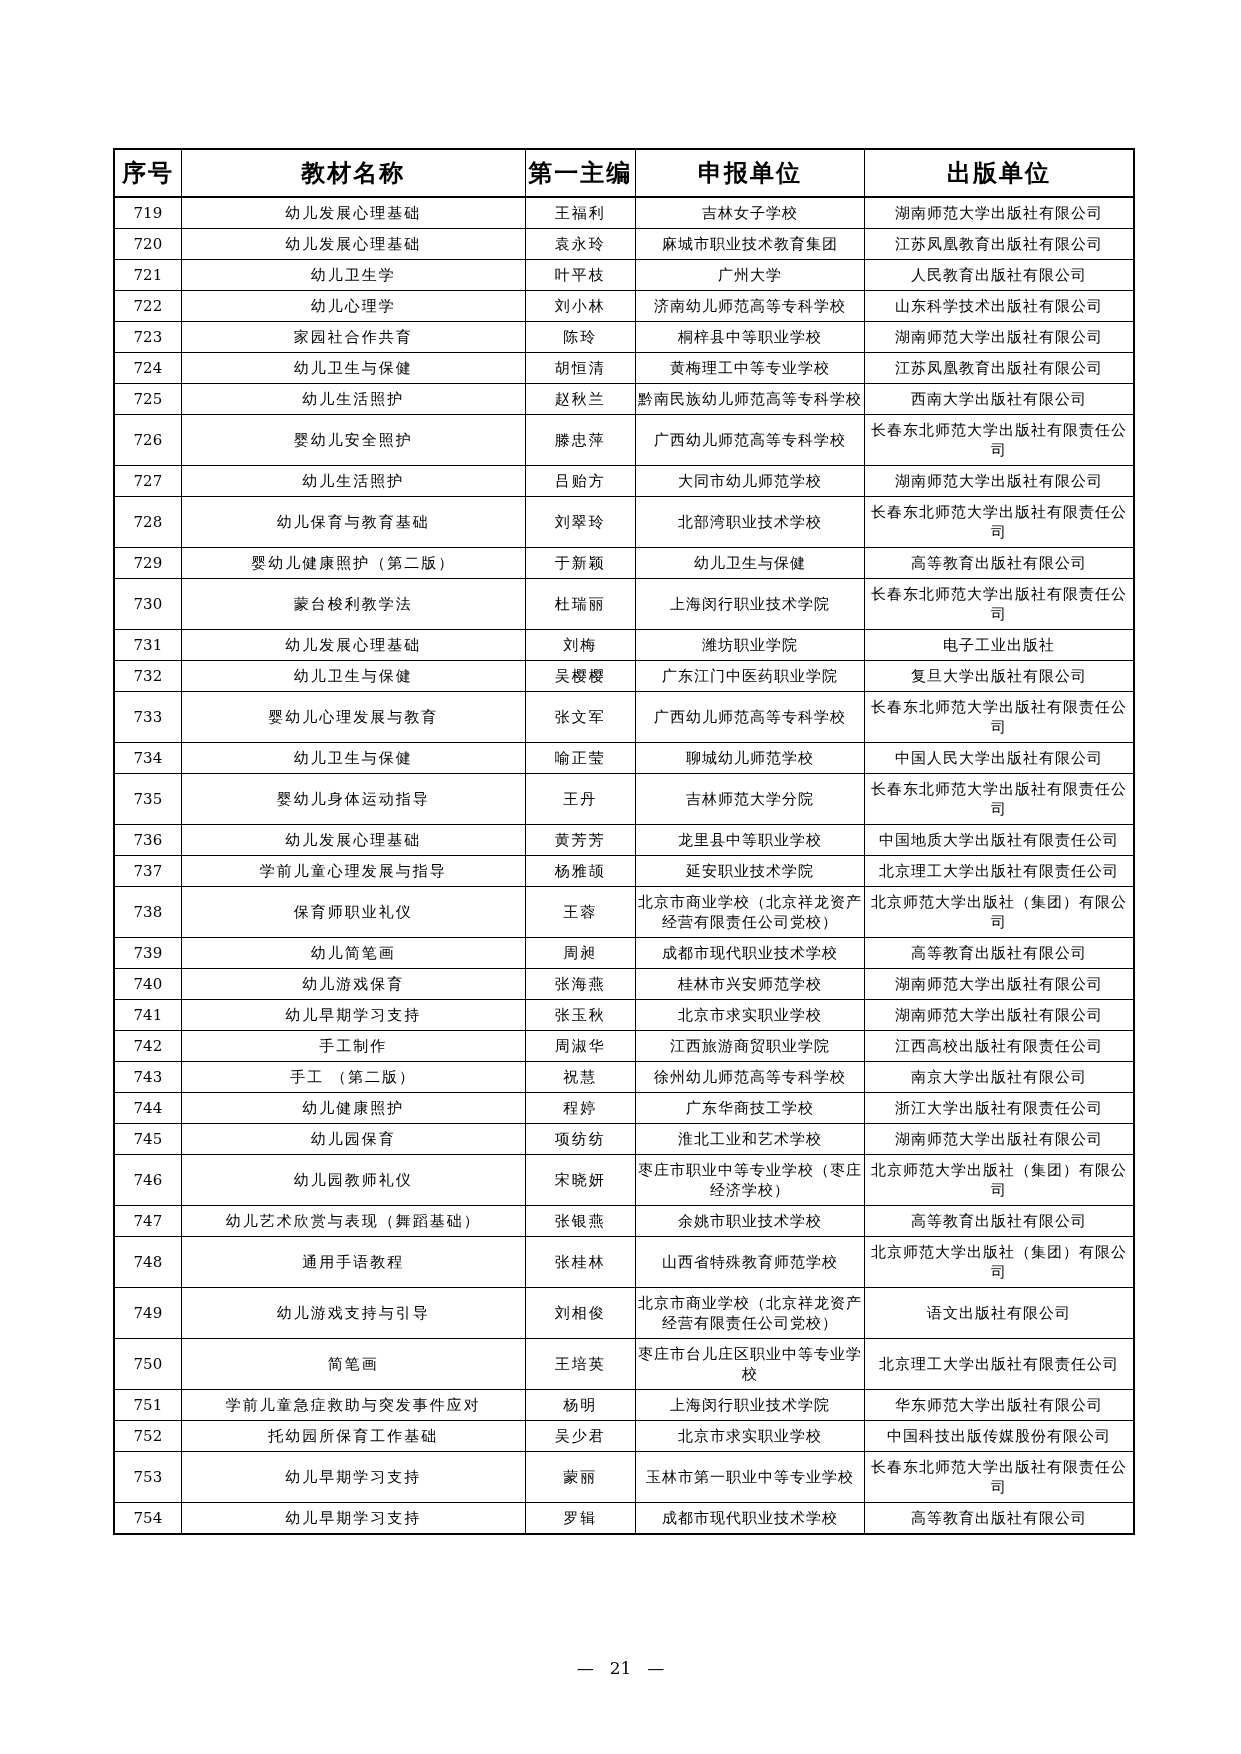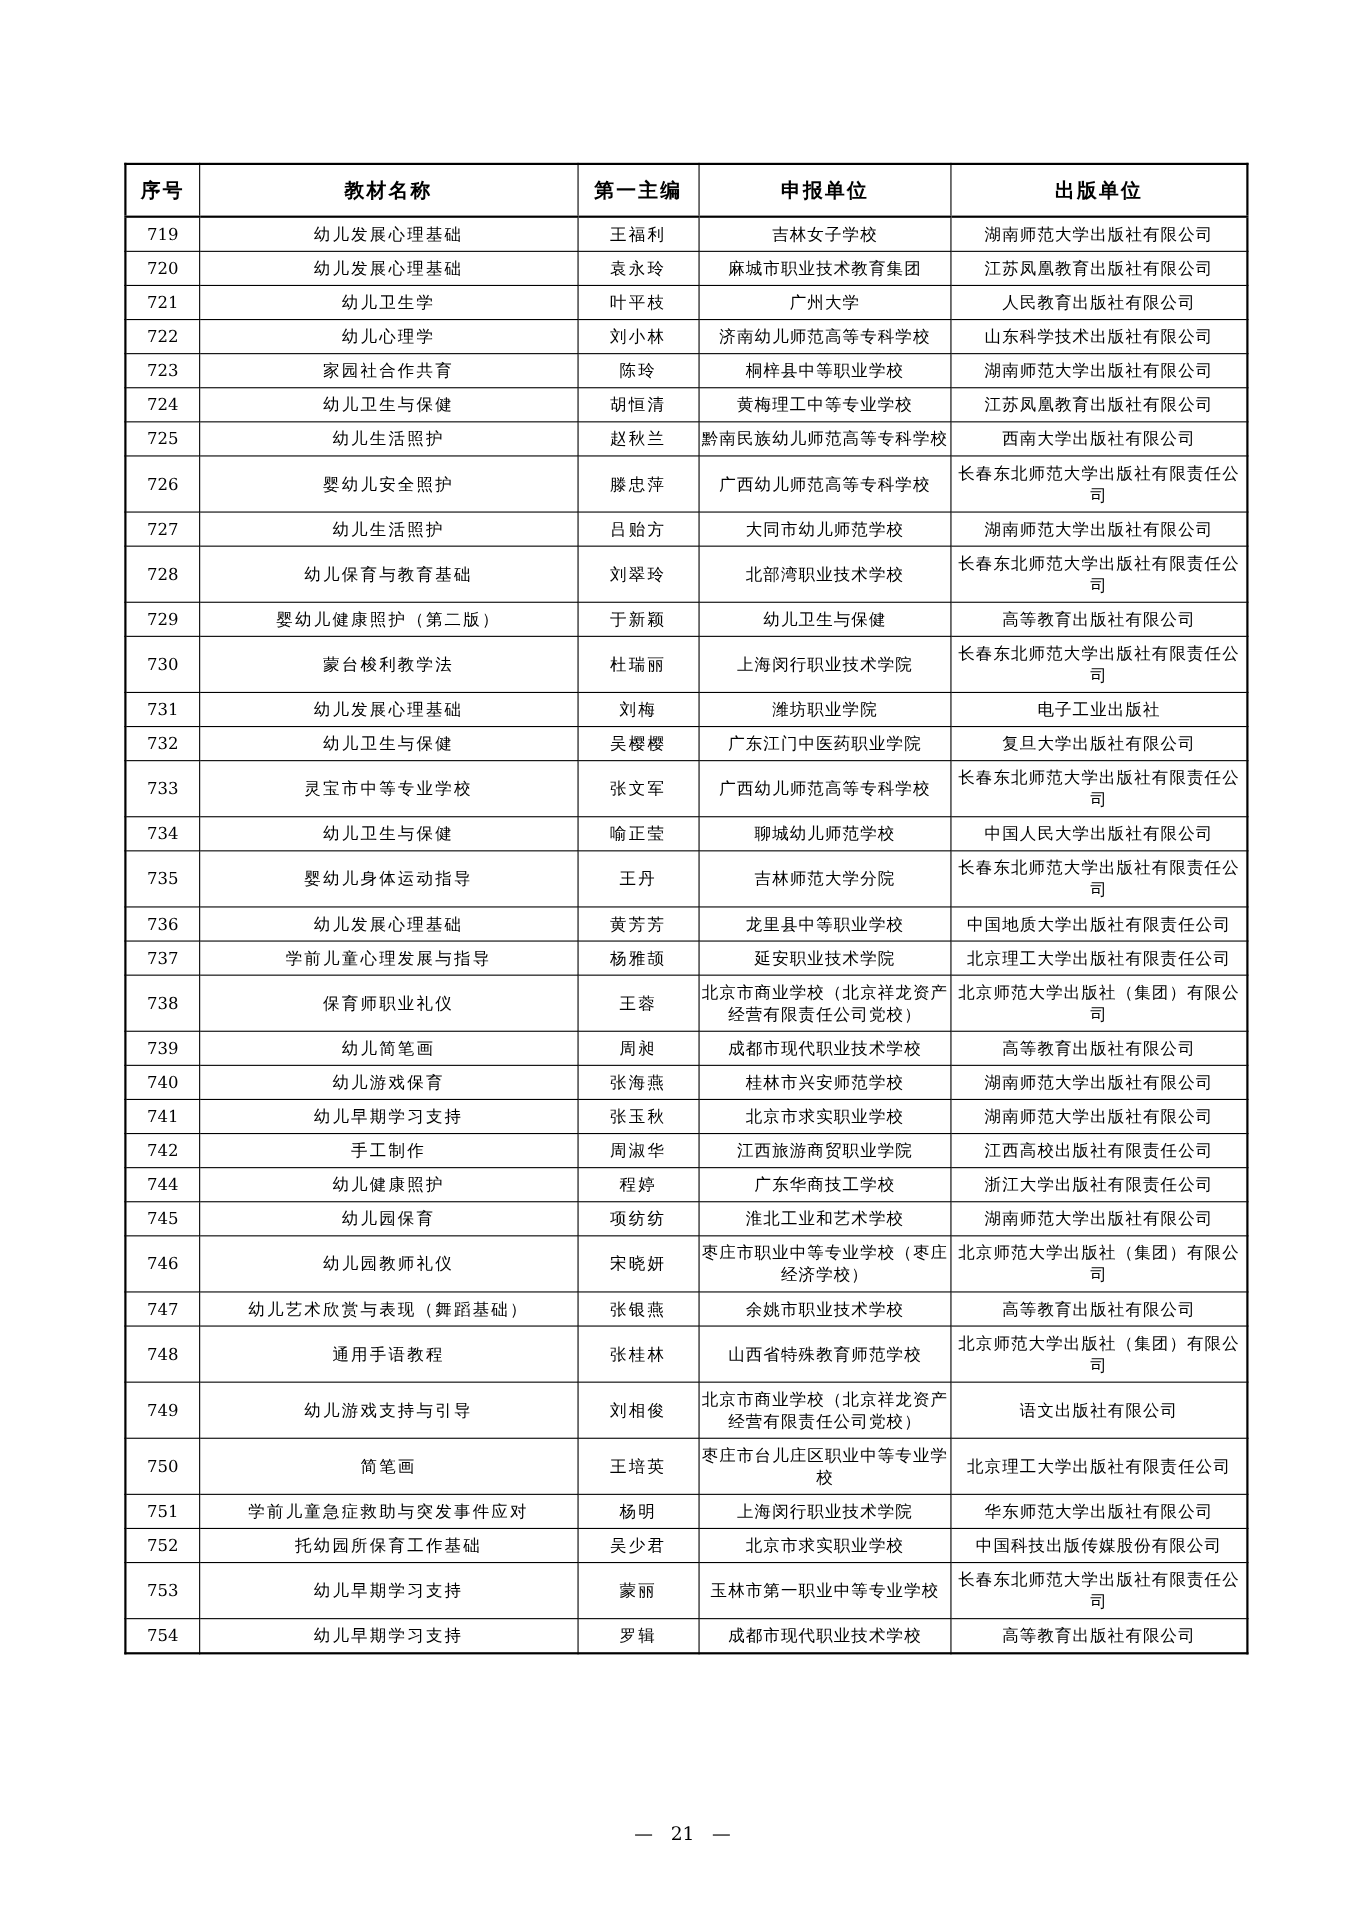--- a/index.html
+++ b/index.html
@@ -23,21 +23,21 @@
   }
   table.doc-table th, table.doc-table td {
     border: 1px solid #000;
     text-align: center;
     vertical-align: middle;
     overflow: hidden;
   }
   table.doc-table th {
     font-family: "Liberation Sans", "DejaVu Sans", sans-serif;
     font-weight: bold;
-    font-size: 18px;
+    font-size: 24px;
     letter-spacing: 2px;
     height: 42px;
     padding: 2px;
     border-bottom: 2px solid #000;
     margin-top: 32px;
   }
   table.doc-table td {
     font-size: 15px;
     line-height: 20px;
     padding: 5px 2px;
@@ -175,21 +175,21 @@
         </tr>
         <tr>
           <td class="col0">732</td>
           <td class="col1">幼儿卫生与保健</td>
           <td class="col2">吴樱樱</td>
           <td class="col3">广东江门中医药职业学院</td>
           <td class="col4">复旦大学出版社有限公司</td>
         </tr>
         <tr>
           <td class="col0">733</td>
-          <td class="col1">灵宝市中等专业学校</td>
+          <td class="col1">婴幼儿心理发展与教育</td>
           <td class="col2">张文军</td>
           <td class="col3">广西幼儿师范高等专科学校</td>
           <td class="col4">长春东北师范大学出版社有限责任公司</td>
         </tr>
         <tr>
           <td class="col0">734</td>
           <td class="col1">幼儿卫生与保健</td>
           <td class="col2">喻正莹</td>
           <td class="col3">聊城幼儿师范学校</td>
           <td class="col4">中国人民大学出版社有限公司</td>
@@ -244,20 +244,27 @@
           <td class="col4">湖南师范大学出版社有限公司</td>
         </tr>
         <tr>
           <td class="col0">742</td>
           <td class="col1">手工制作</td>
           <td class="col2">周淑华</td>
           <td class="col3">江西旅游商贸职业学院</td>
           <td class="col4">江西高校出版社有限责任公司</td>
         </tr>
         <tr>
+          <td class="col0">743</td>
+          <td class="col1">手工 （第二版）</td>
+          <td class="col2">祝慧</td>
+          <td class="col3">徐州幼儿师范高等专科学校</td>
+          <td class="col4">南京大学出版社有限公司</td>
+        </tr>
+        <tr>
           <td class="col0">744</td>
           <td class="col1">幼儿健康照护</td>
           <td class="col2">程婷</td>
           <td class="col3">广东华商技工学校</td>
           <td class="col4">浙江大学出版社有限责任公司</td>
         </tr>
         <tr>
           <td class="col0">745</td>
           <td class="col1">幼儿园保育</td>
           <td class="col2">项纺纺</td>

